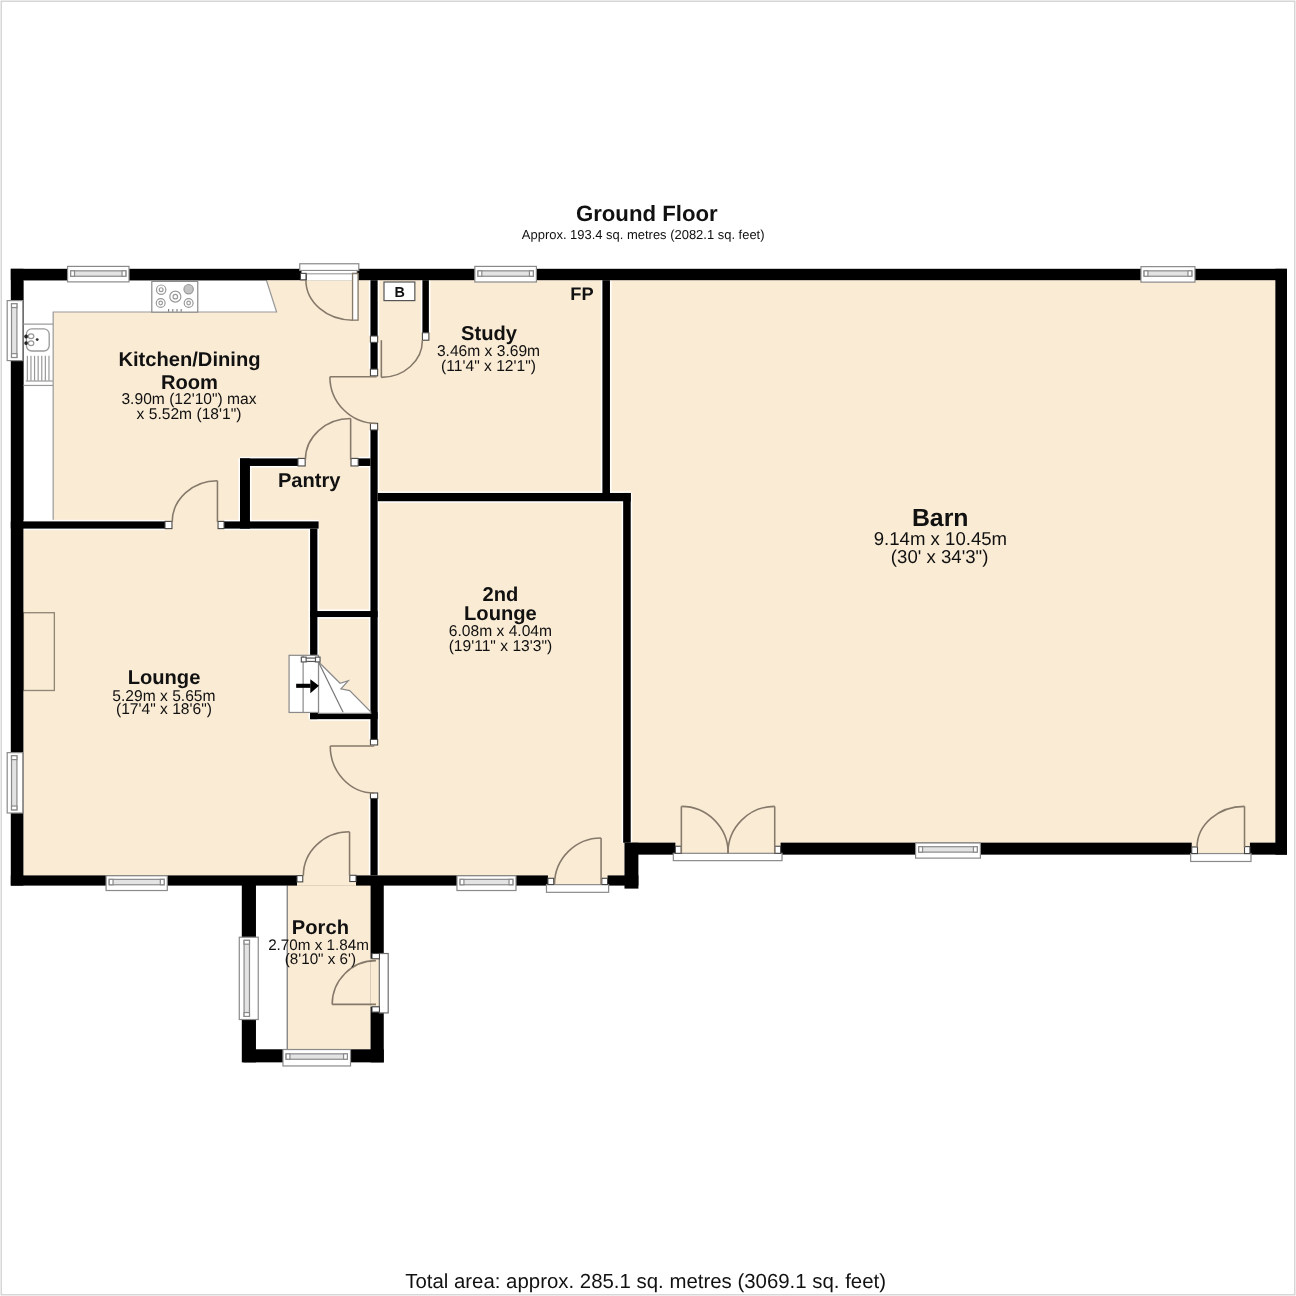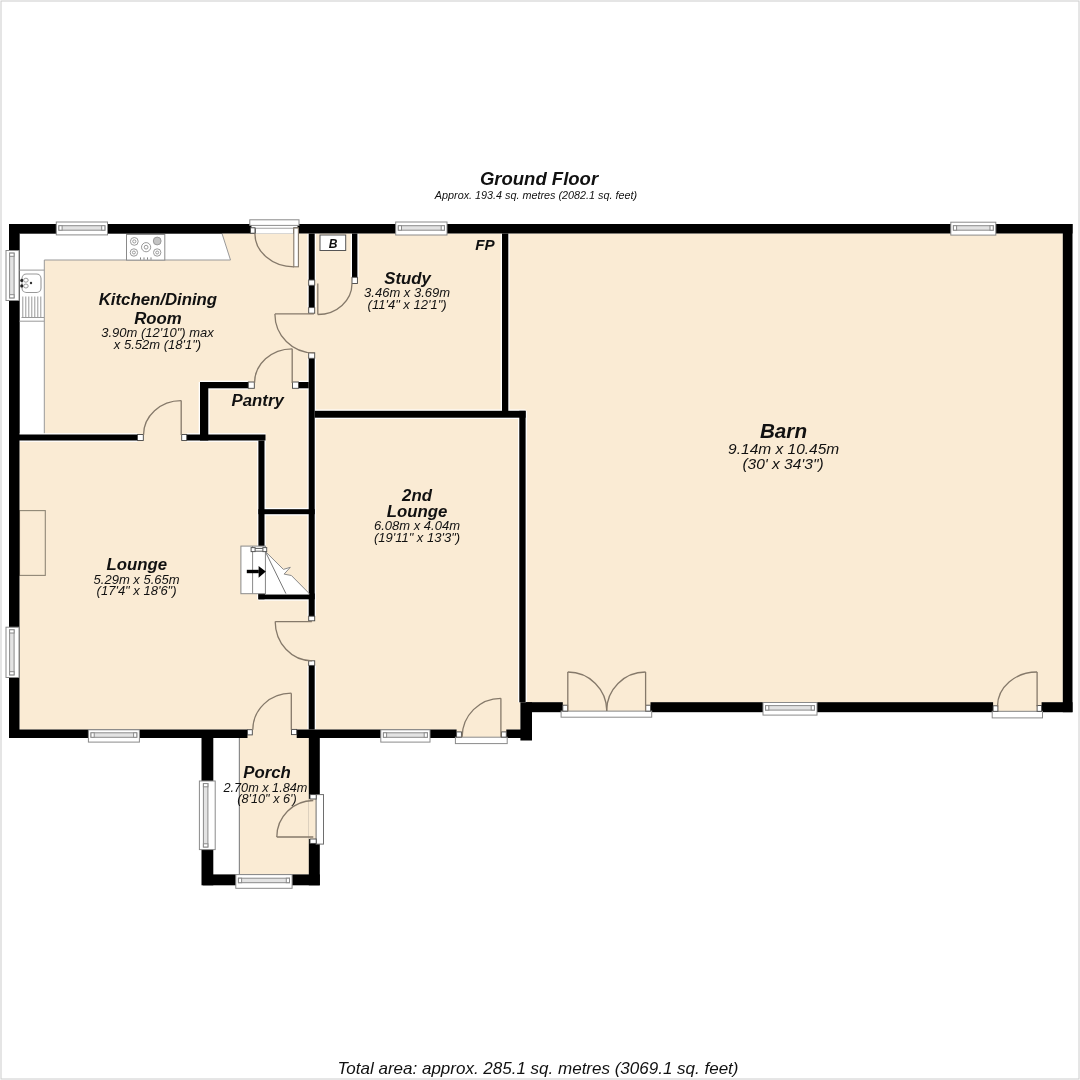--- a/index.html
+++ b/index.html
@@ -1,17 +1,17 @@
 <!DOCTYPE html>
 <html><head>
 <meta charset="utf-8">
 <style>
   html,body{margin:0;padding:0;background:#fff;}
   #page{position:relative;width:1080px;height:1080px;background:#fff;overflow:hidden;
-        font-family:"Liberation Sans", sans-serif;font-style:italic;-webkit-font-smoothing:antialiased;}
+        font-family:"Liberation Sans", sans-serif;-webkit-font-smoothing:antialiased;}
   svg{position:absolute;left:0;top:0;}
   .nm{font-weight:bold;font-size:16.8px;fill:#111;}
   .dm{font-size:13px;fill:#111;}
 </style>
 </head>
 <body>
 <div id="page">
 <svg width="1080" height="1080" viewBox="0 0 1080 1080">
 
   <rect x="1" y="1" width="1078" height="1078" fill="none" stroke="#cccccc" stroke-width="1"></rect>

